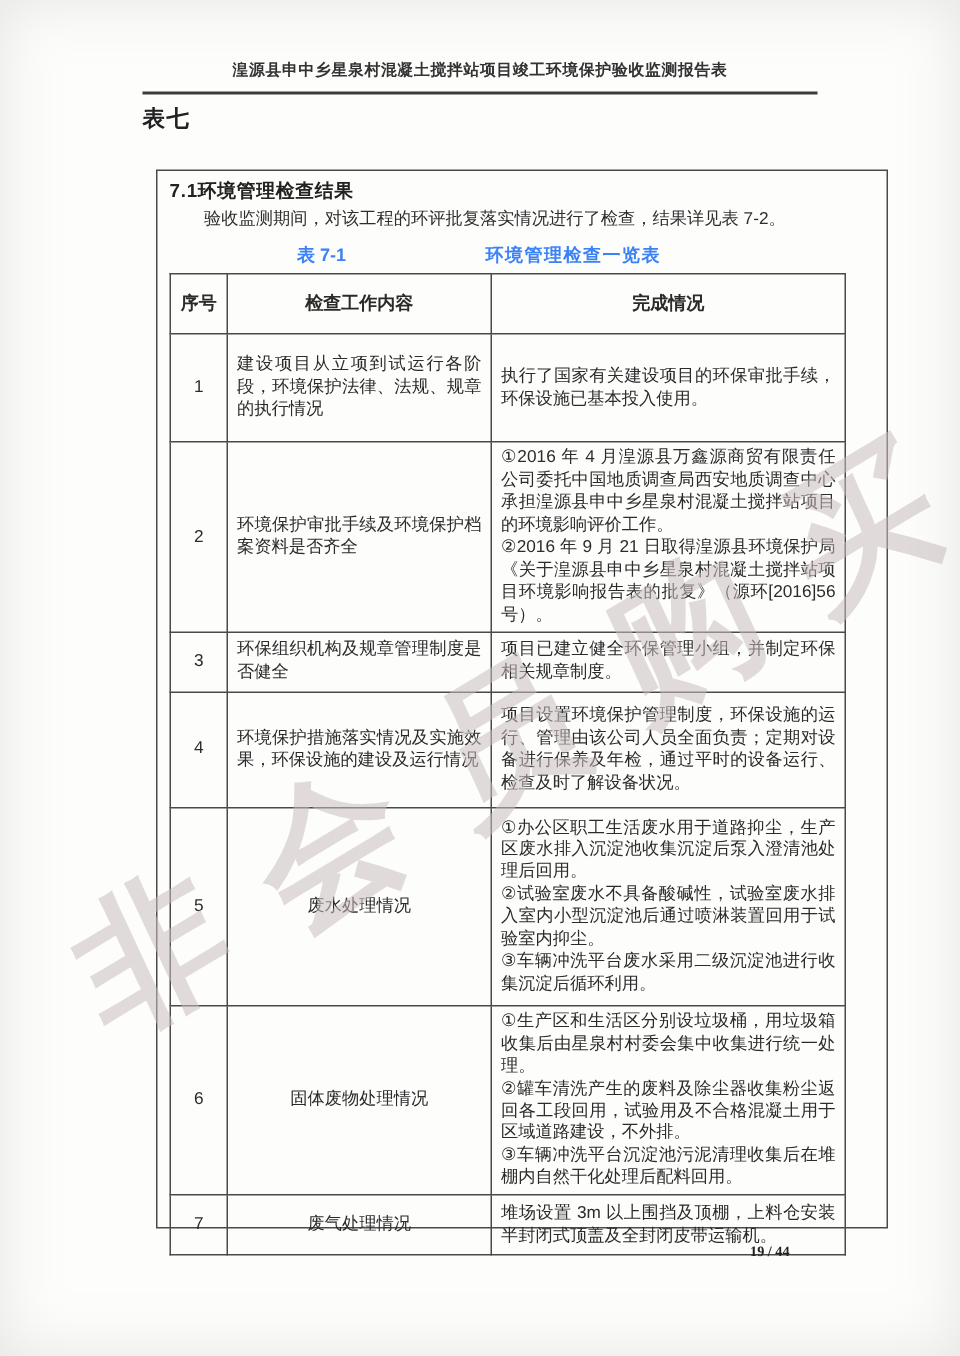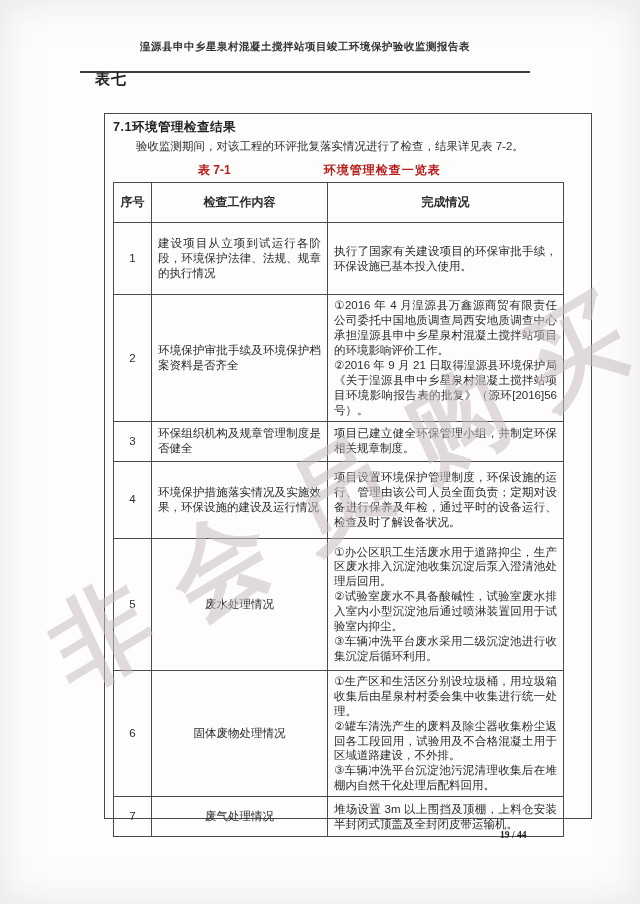--- a/index.html
+++ b/index.html
@@ -10,25 +10,25 @@
     color:#2b2b2b;
     position:relative;
     overflow:hidden;
   }
   .page{
     position:absolute;inset:0;
     background:#fdfdfc;
   }
   
   .doc-header{
-    position:absolute;left:80px;top:40px;width:450px;
+    position:absolute;left:95px;top:40px;width:450px;
     text-align:center;
     font-size:10.5px;font-weight:bold;color:#333;
     border-bottom:2px solid #3c3c3c;
-    padding-bottom:17px;
+    padding-bottom:7px;
     letter-spacing:.5px;
   }
   
   .sheet-label{
     position:absolute;left:95px;top:70px;
     font-size:15px;font-weight:bold;color:#222;
     letter-spacing:1px;
   }
   
   .section-box{
@@ -44,21 +44,21 @@
   }
   .section-paragraph{
     font-size:11.5px;line-height:1.45;color:#2e2e2e;
     margin:2px 10px 0 8px;
     text-indent:2em;
     text-align:justify;
   }
   .table-caption{
     display:flex;
     margin:7px 0 3px 0;
-    font-size:12px;font-weight:bold;color:#b91c1c;
+    font-size:12px;font-weight:bold;color:#3b82f6;
   }
   .table-caption .cap-no{width:45%;text-align:center;}
   .table-caption .cap-title{width:55%;text-align:left;letter-spacing:1px;}
   
   table.check-table{
     border-collapse:collapse;
     margin-left:8px;
     width:450px;
     table-layout:fixed;
   }

